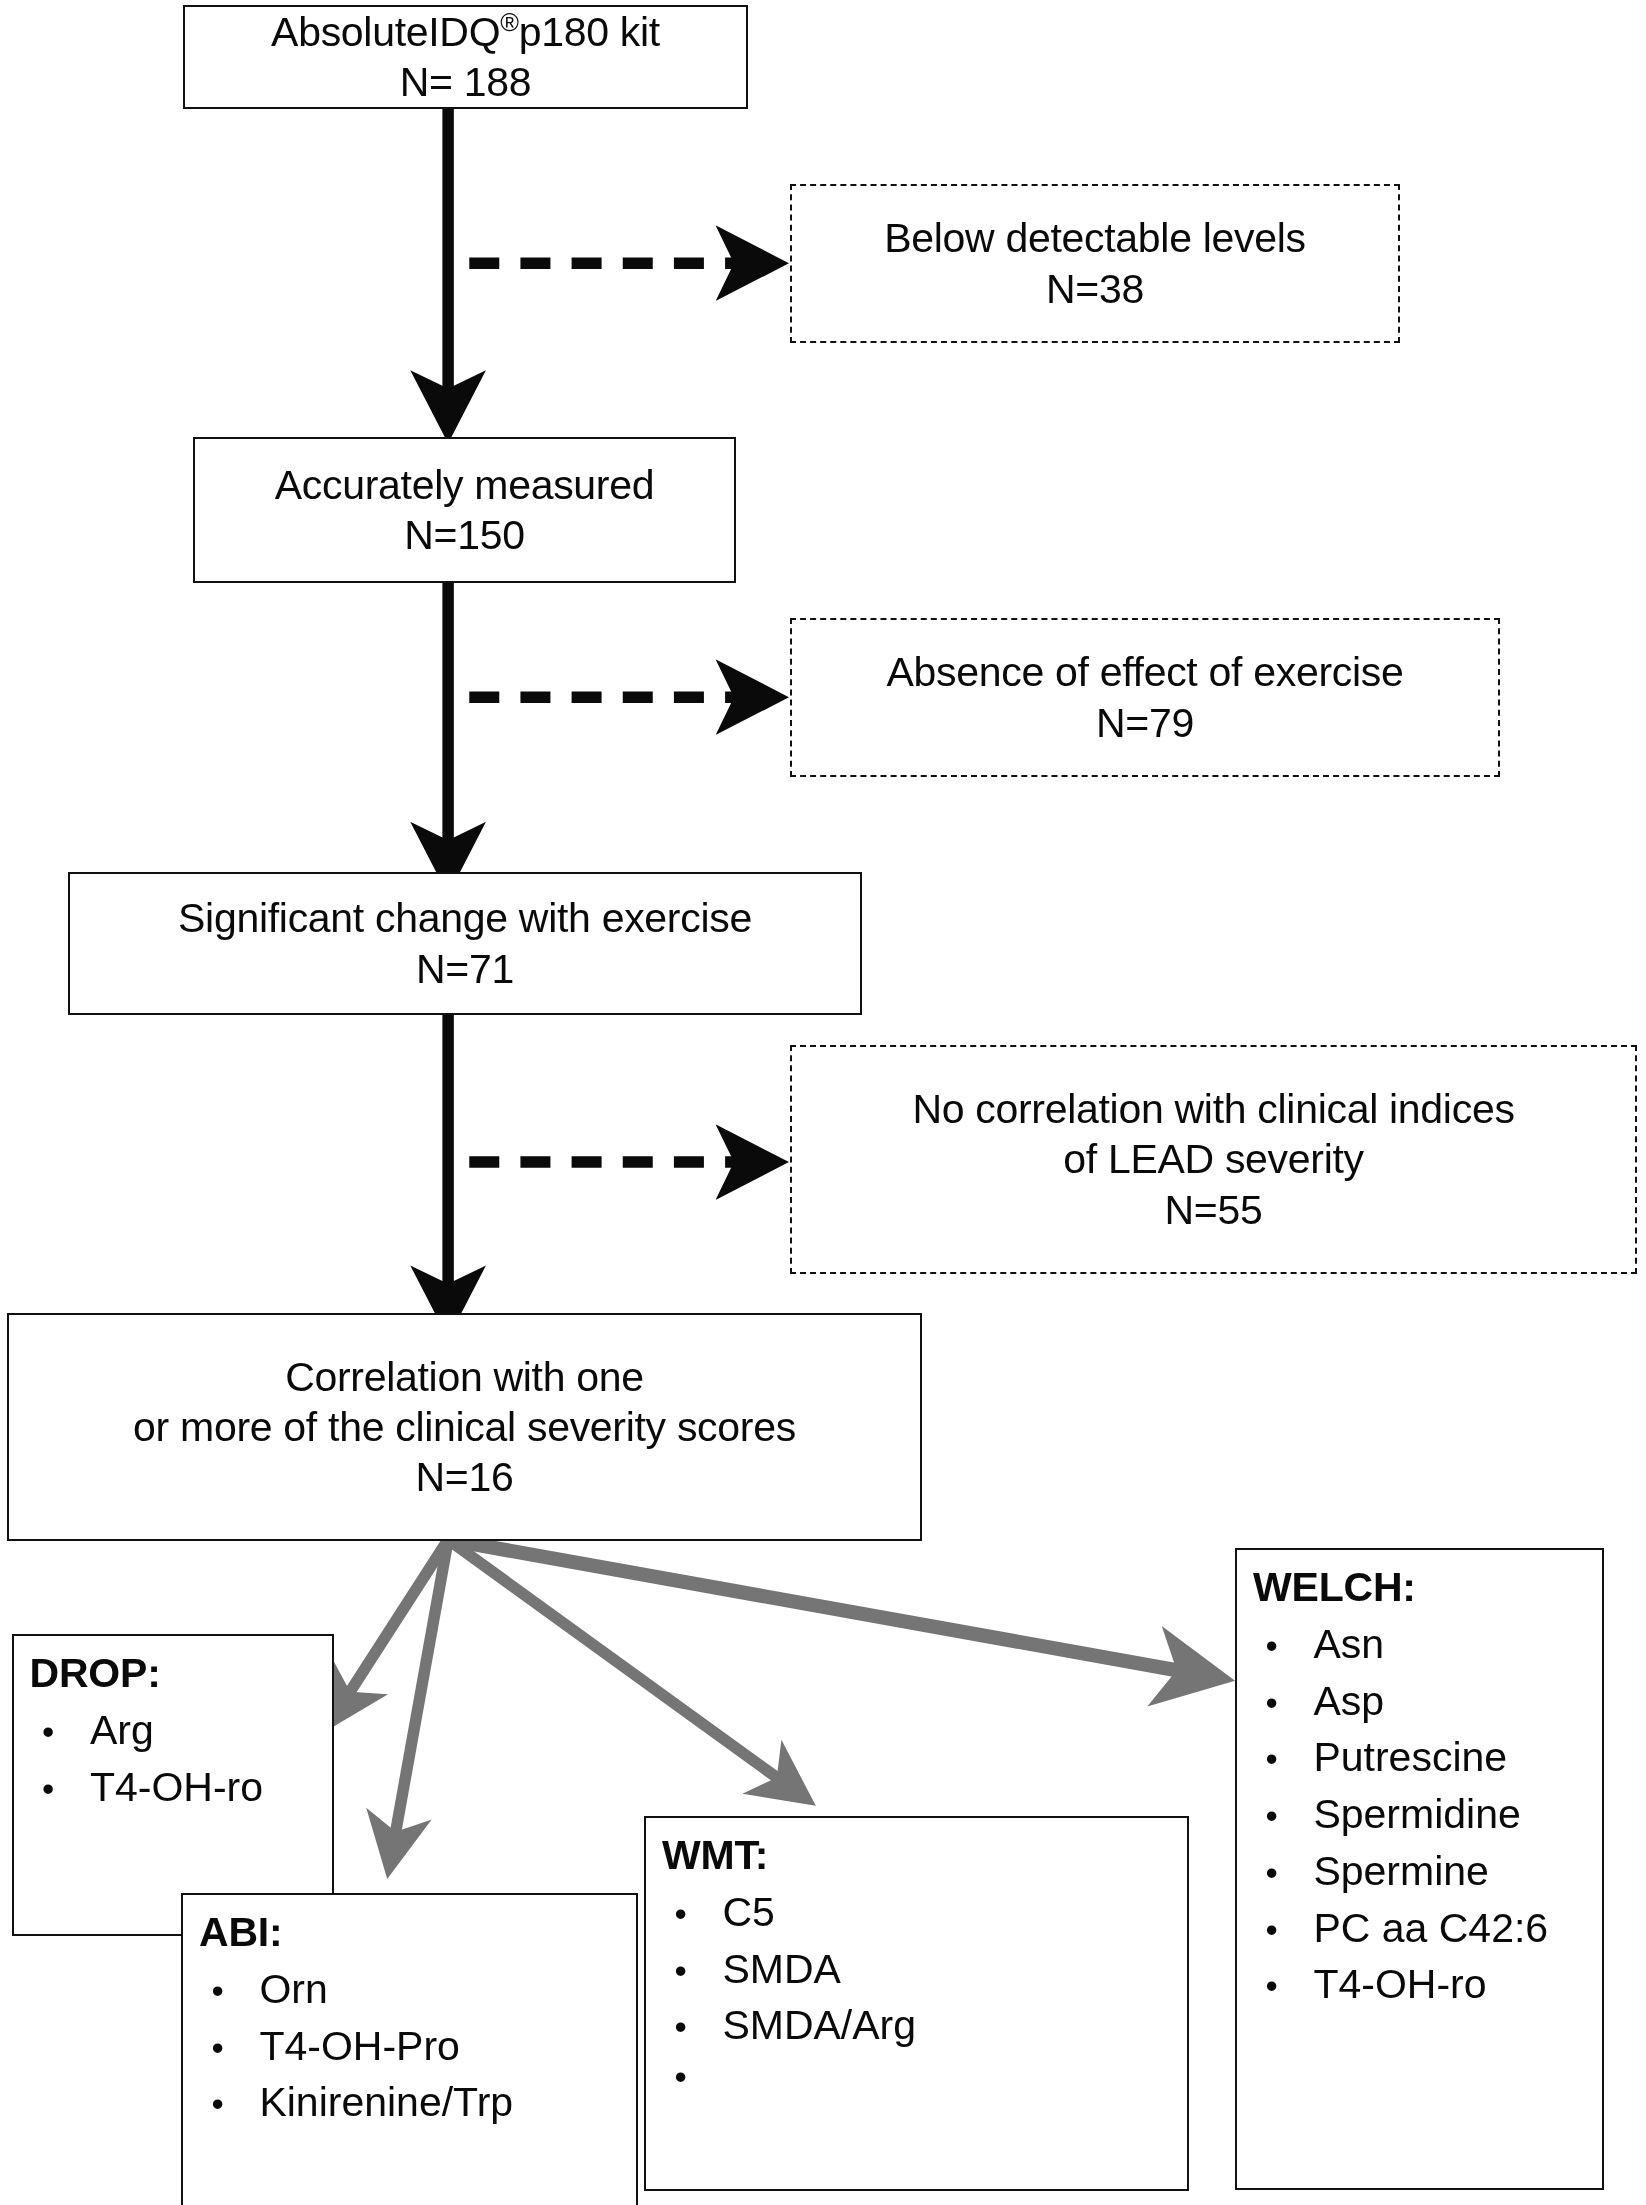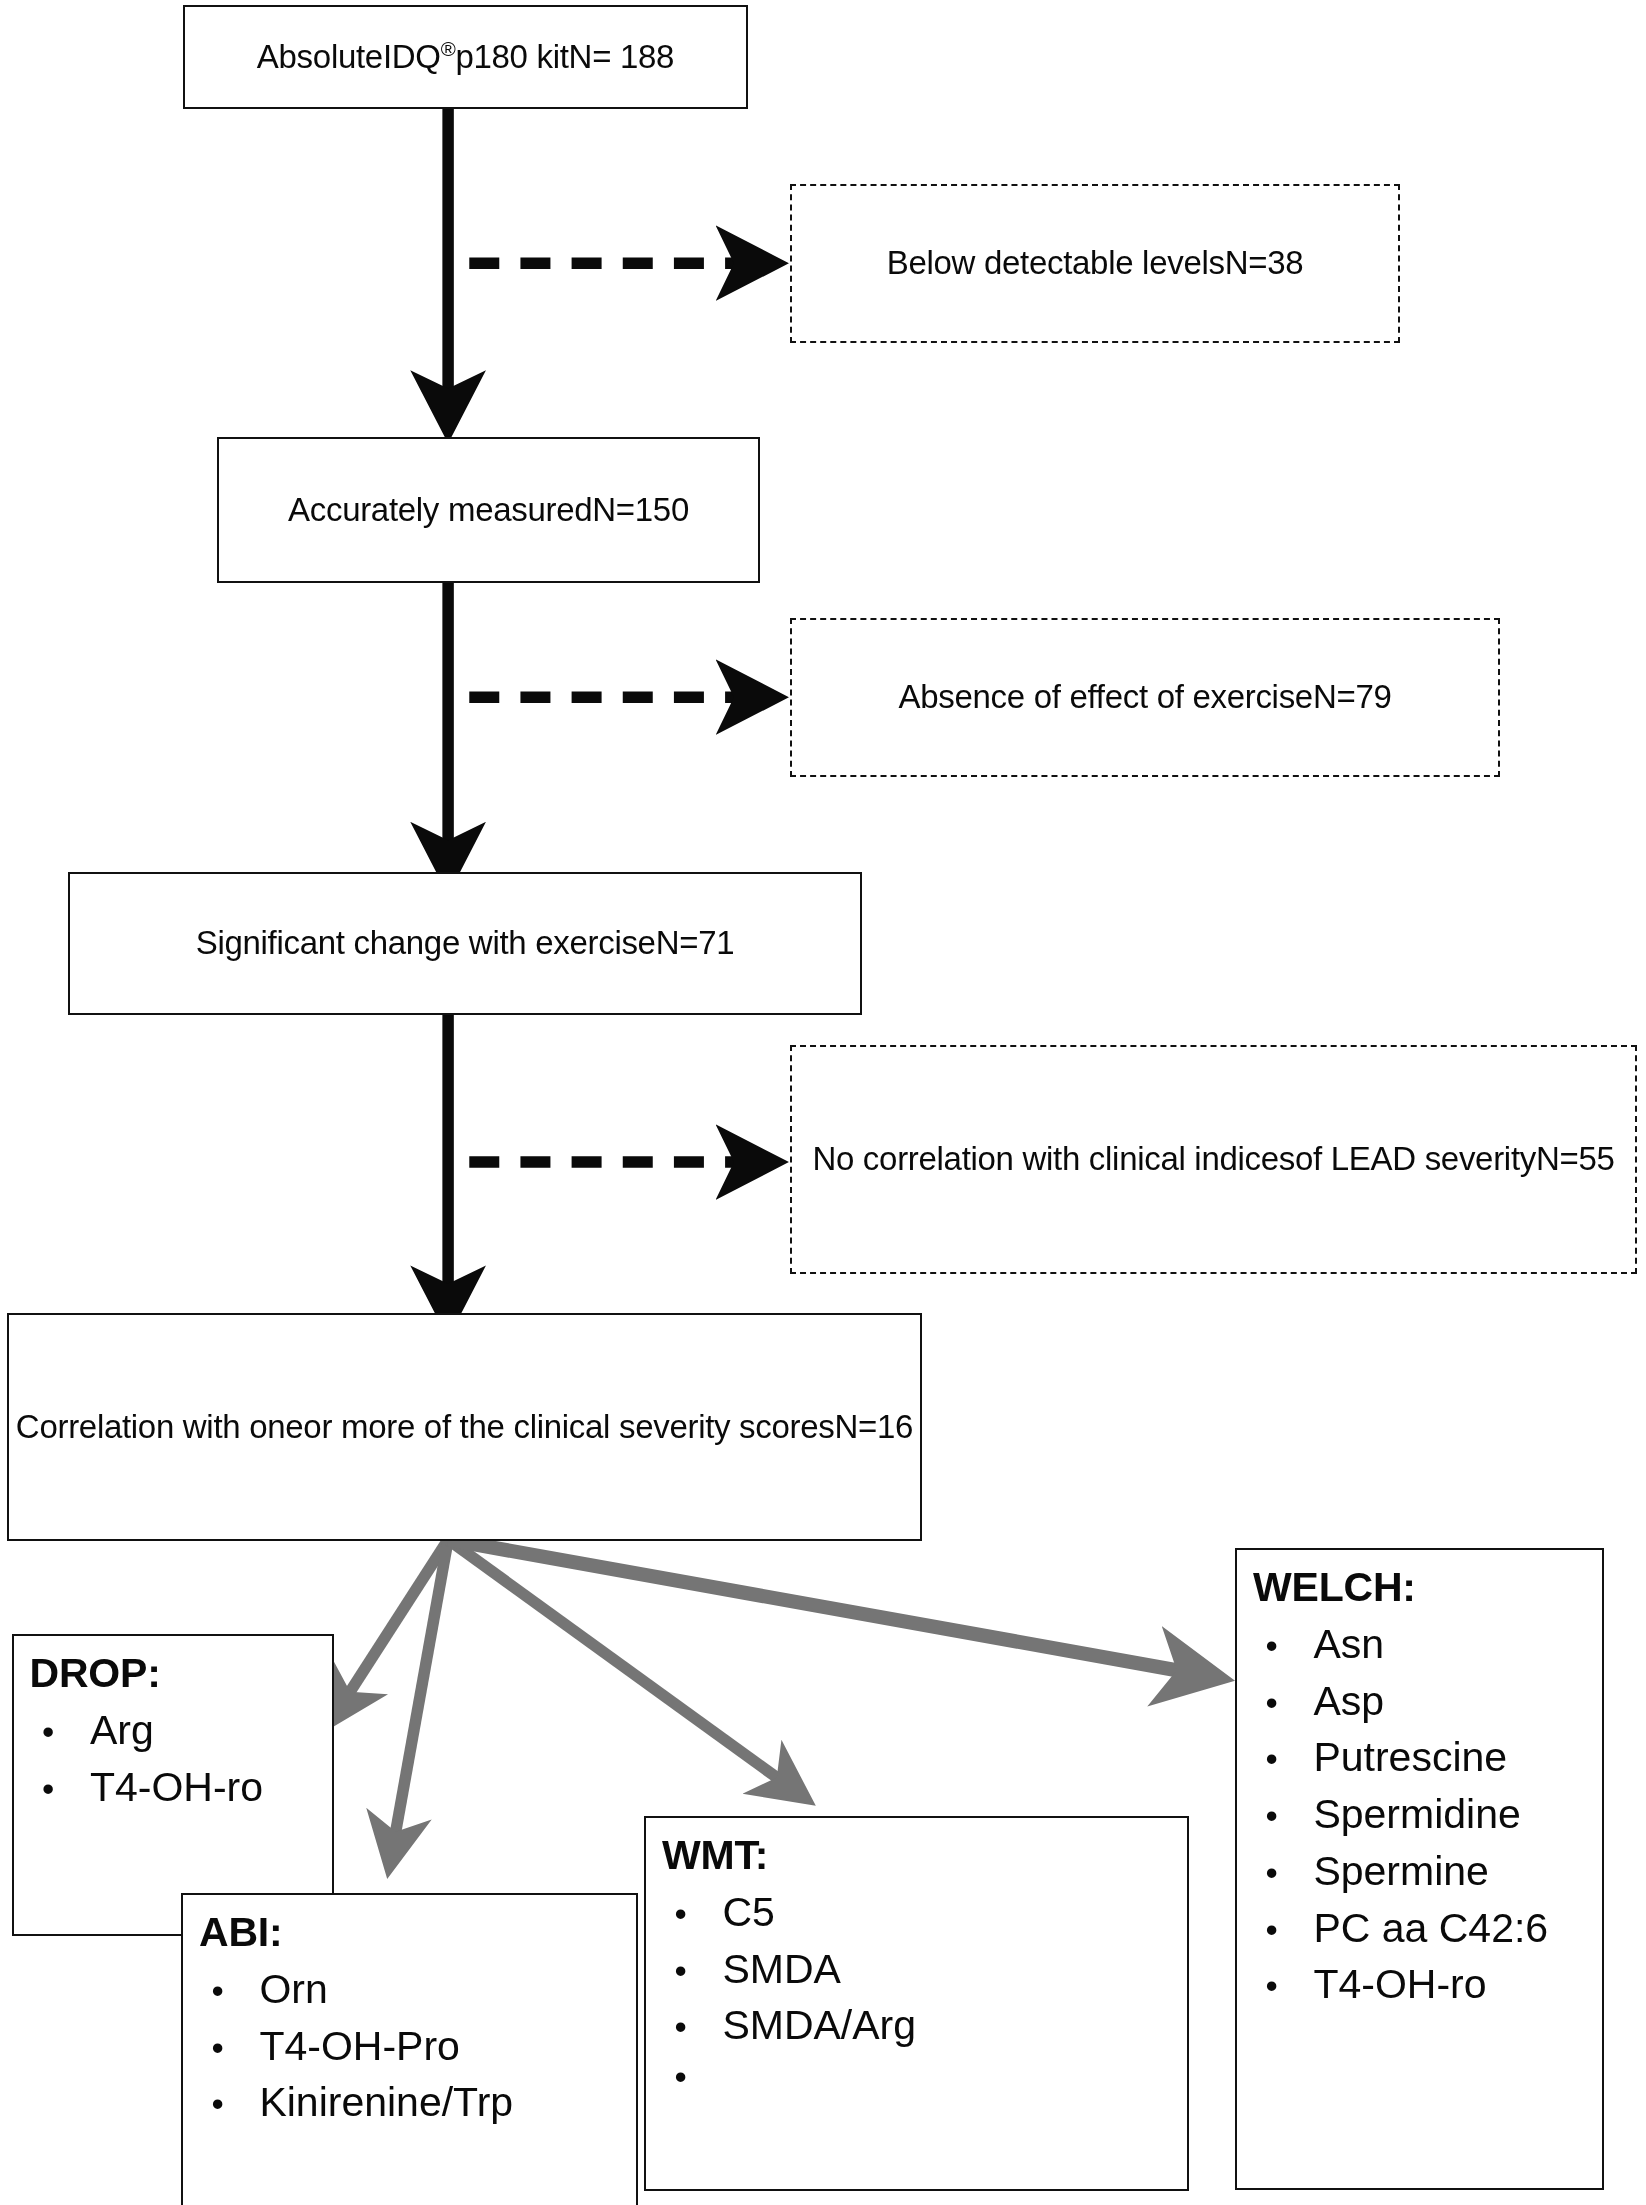--- a/index.html
+++ b/index.html
@@ -16,26 +16,26 @@
     font-family: "Liberation Sans", sans-serif;
     color: #0a0a0a;
     overflow: hidden;
   }
   .box {
     position: absolute;
     box-sizing: border-box;
     background: #ffffff;
     border: 2.6px solid #111111;
     display: flex;
-    flex-direction: row;
+    flex-direction: column;
     align-items: center;
     justify-content: center;
     text-align: center;
     line-height: 1.22;
-    font-size: 33px;
+    font-size: 41px;
     letter-spacing: -0.3px;
     z-index: 3;
   }
   .box.dashed {
     border: 2.6px dashed #111111;
     justify-content: center;
   }
   .box .line {
     display: block;
     white-space: nowrap;
@@ -131,21 +131,21 @@
   <div class="box" style="left:183px; top:5.3px; width:565px; height:104px;">
     <span class="line"><span>AbsoluteIDQ</span><span class="sup">®</span><span>p180 kit</span></span>
     <span class="line">N= 188</span>
   </div>
 
   <div class="box dashed" style="left:790px; top:184px; width:610px; height:159px;">
     <span class="line">Below detectable levels</span>
     <span class="line">N=38</span>
   </div>
 
-  <div class="box" style="left:193px; top:437px; width:543px; height:146px;margin-left:24px;">
+  <div class="box" style="left:193px; top:437px; width:543px; height:146px;">
     <span class="line">Accurately measured</span>
     <span class="line">N=150</span>
   </div>
 
   <div class="box dashed" style="left:790px; top:618px; width:710px; height:159px;">
     <span class="line">Absence of effect of exercise</span>
     <span class="line">N=79</span>
   </div>
 
   <div class="box" style="left:68px; top:872px; width:794px; height:143px;">

